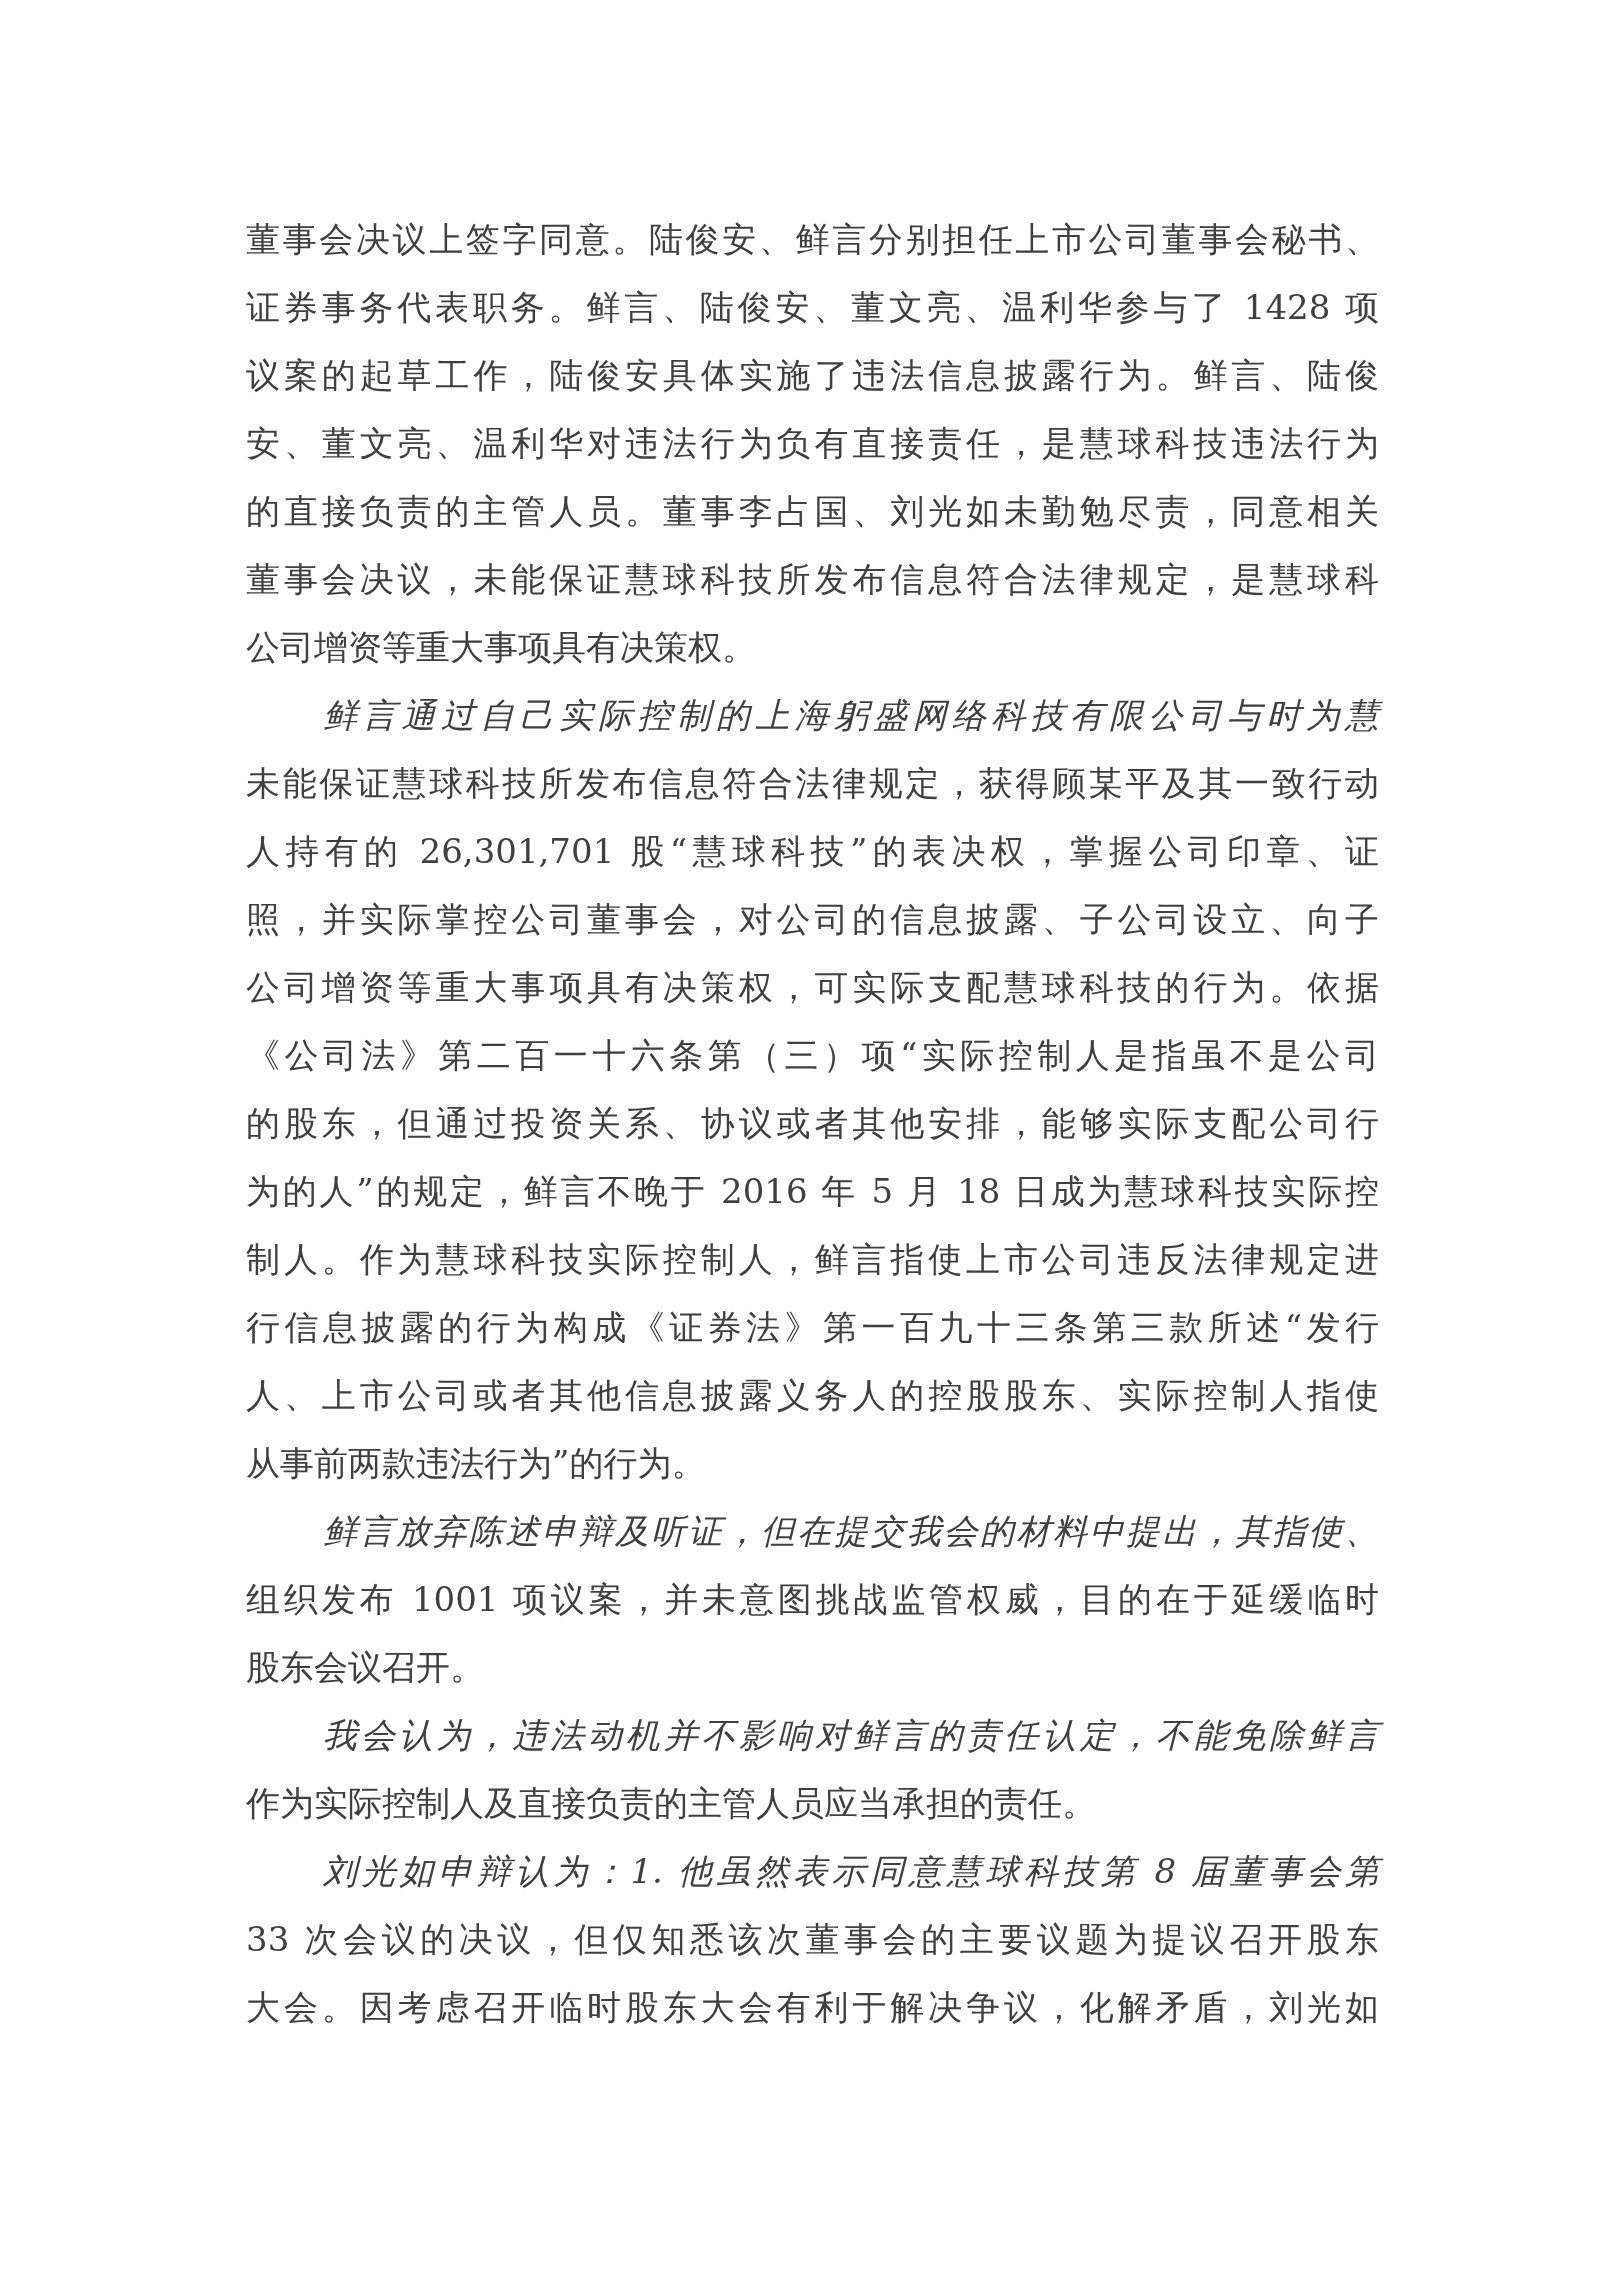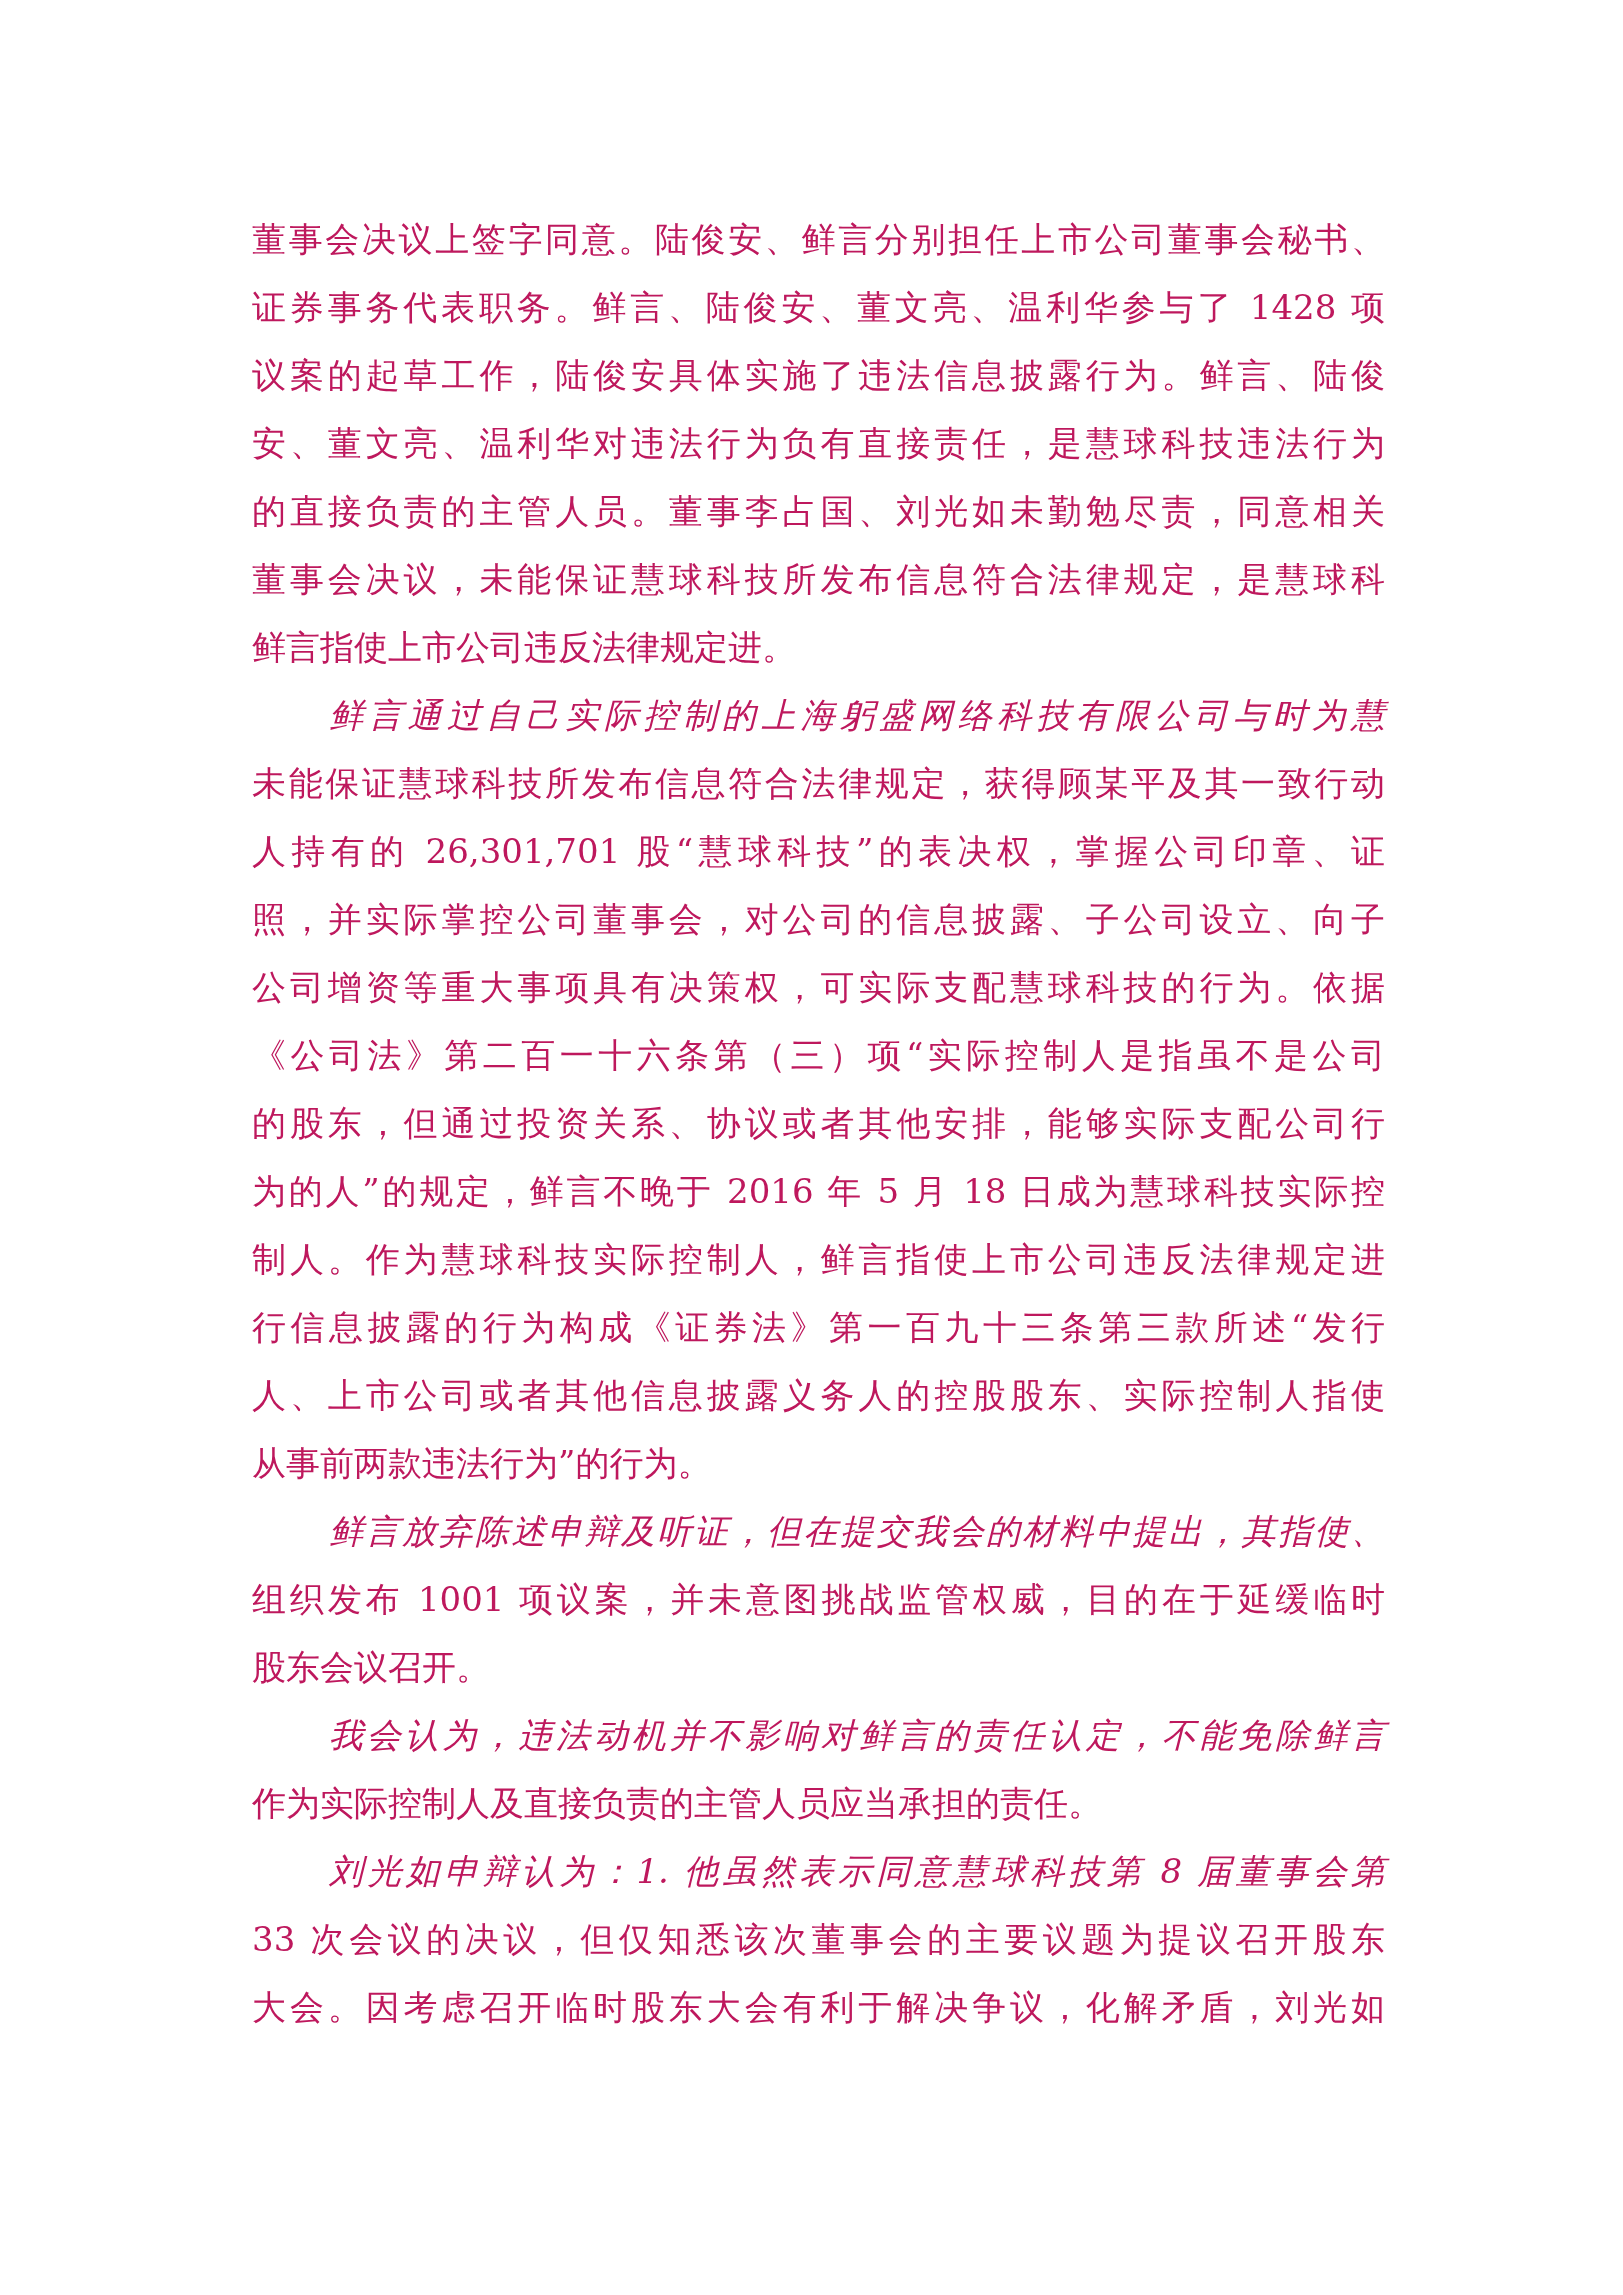--- a/index.html
+++ b/index.html
@@ -6,25 +6,24 @@
   body { width: 1623px; height: 2295px; position: relative; overflow: hidden; }
   .page {
     position: absolute; left: 0; top: 0; width: 1623px; height: 2295px;
     background: #ffffff;
   }
   .text-block {
     position: absolute;
     left: 246px;
     top: 205px;
     width: 1133px;
-    color: #be185d;
+    color: #404040;
     font-family: "DejaVu Serif", "Liberation Serif", serif;
     font-size: 34px;
     line-height: 68px;
-    margin-left: 6px;
   }
   .line {
     display: block;
     height: 68px;
     white-space: nowrap;
     text-align: justify;
     text-align-last: justify;
     overflow: visible;
   }
   .line.last { text-align-last: left; }
@@ -36,21 +35,21 @@
 <div class="page">
   <div class="text-block">
 
     <div>
       <span class="line">董事会决议上签字同意。陆俊安、鲜言分别担任上市公司董事会秘书、</span>
       <span class="line">证券事务代表职务。鲜言、陆俊安、董文亮、温利华参与了 1428 项</span>
       <span class="line">议案的起草工作，陆俊安具体实施了违法信息披露行为。鲜言、陆俊</span>
       <span class="line">安、董文亮、温利华对违法行为负有直接责任，是慧球科技违法行为</span>
       <span class="line">的直接负责的主管人员。董事李占国、刘光如未勤勉尽责，同意相关</span>
       <span class="line">董事会决议，未能保证慧球科技所发布信息符合法律规定，是慧球科</span>
-      <span class="line last">鲜言指使上市公司违反法律规定进。</span>
+      <span class="line last">公司增资等重大事项具有决策权。</span>
     </div>
 
     <div>
       <span class="line indent">鲜言通过自己实际控制的上海躬盛网络科技有限公司与时为慧</span>
       <span class="line">未能保证慧球科技所发布信息符合法律规定，获得顾某平及其一致行动</span>
       <span class="line">人持有的 26,301,701 股“慧球科技”的表决权，掌握公司印章、证</span>
       <span class="line">照，并实际掌控公司董事会，对公司的信息披露、子公司设立、向子</span>
       <span class="line">公司增资等重大事项具有决策权，可实际支配慧球科技的行为。依据</span>
       <span class="line">《公司法》第二百一十六条第（三）项“实际控制人是指虽不是公司</span>
       <span class="line">的股东，但通过投资关系、协议或者其他安排，能够实际支配公司行</span>

